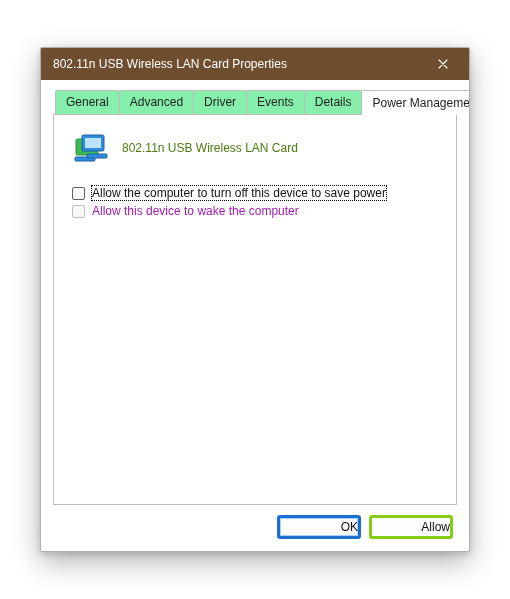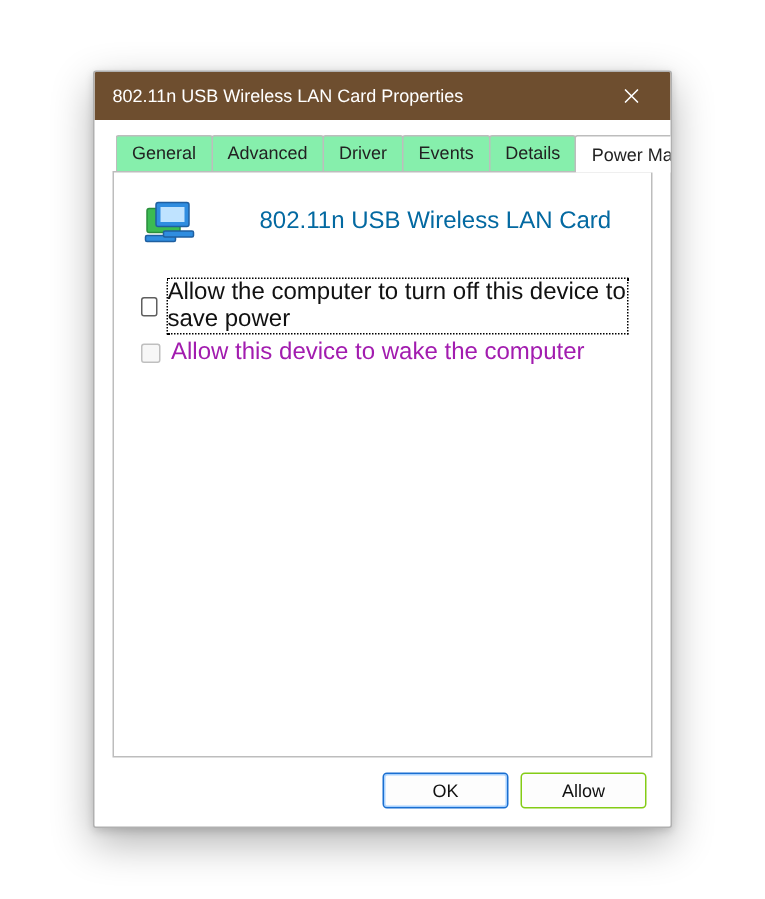--- a/index.html
+++ b/index.html
@@ -1,19 +1,19 @@
 <!DOCTYPE html>
 <html><head>
   <meta charset="utf-8">
   <style>
     * { box-sizing: border-box; margin: 0; padding: 0; }
     html, body { width: 510px; height: 599px; background: #fff; font-family: "Segoe UI", Tahoma, sans-serif; font-size: 12px; }
     .wrap { width: 510px; height: 599px; display: flex; align-items: center; justify-content: center; }
     .dialog {
-      width: 386px; height: 505px;
+      width: 430px; height: 505px;
       background: #fff;
       border: 1px solid #b0b0b0;
       box-shadow: 0 10px 28px rgba(0,0,0,.30), 0 2px 6px rgba(0,0,0,.15);
       display: flex; flex-direction: column;
       border-radius: 2px; overflow: hidden;
     }
     .titlebar {
       height: 32px; background: #6e4e2f; color: #fff;
       display: flex; align-items: center; padding: 0 6px 0 12px;
     }
@@ -50,47 +50,47 @@
       border: 1px solid #bdbdbd;
       background: #fff;
       padding: 14px 16px;
       position: relative;
     }
     .device-row {
       display: flex; align-items: center; gap: 12px;
       padding: 4px 0 22px 4px;
     }
     .device-icon svg { display: block; }
-    .device-name { font-size: 16px; color: #0369a1; margin-left: 29px; }
+    .device-name { font-size: 12px; color: #4d7c0f; }
     .chk-row {
       display: flex; align-items: center; gap: 7px;
       padding: 1px 0 3px 2px;
     }
     .chk-box {
       width: 13px; height: 13px;
       border: 1px solid #5f5f5f;
       background: #fff;
       display: inline-block;
       border-radius: 2px;
     }
     .chk-box.disabled { border-color: #bfbfbf; background: #f7f7f7; }
-    .chk-label { font-size: 16px; color: #111; }
+    .chk-label { font-size: 12px; color: #111; text-align: right; }
     .chk-label.focus { outline: 1px dotted #000; outline-offset: 0; }
     .chk-label.disabled { color: #a21caf; }
     .footer {
       padding: 10px 4px 0 0;
       display: flex; justify-content: flex-end; gap: 8px;
     }
     .btn {
       min-width: 84px; height: 24px;
-      border: 1px solid #84cc16;
+      border: 3px solid #84cc16;
       background: #fdfdfd;
       font-size: 12px; color: #111;
       border-radius: 3px;
-      display: inline-flex; align-items: center; justify-content: center;
+      display: inline-flex; align-items: center; justify-content: flex-end;
       cursor: default;
     }
     .btn.default {
       border-color: #1a6fd1;
       box-shadow: inset 0 0 0 1px #a7d1ff;
     }
   </style>
 </head>
 <body>
 <div class="wrap">

